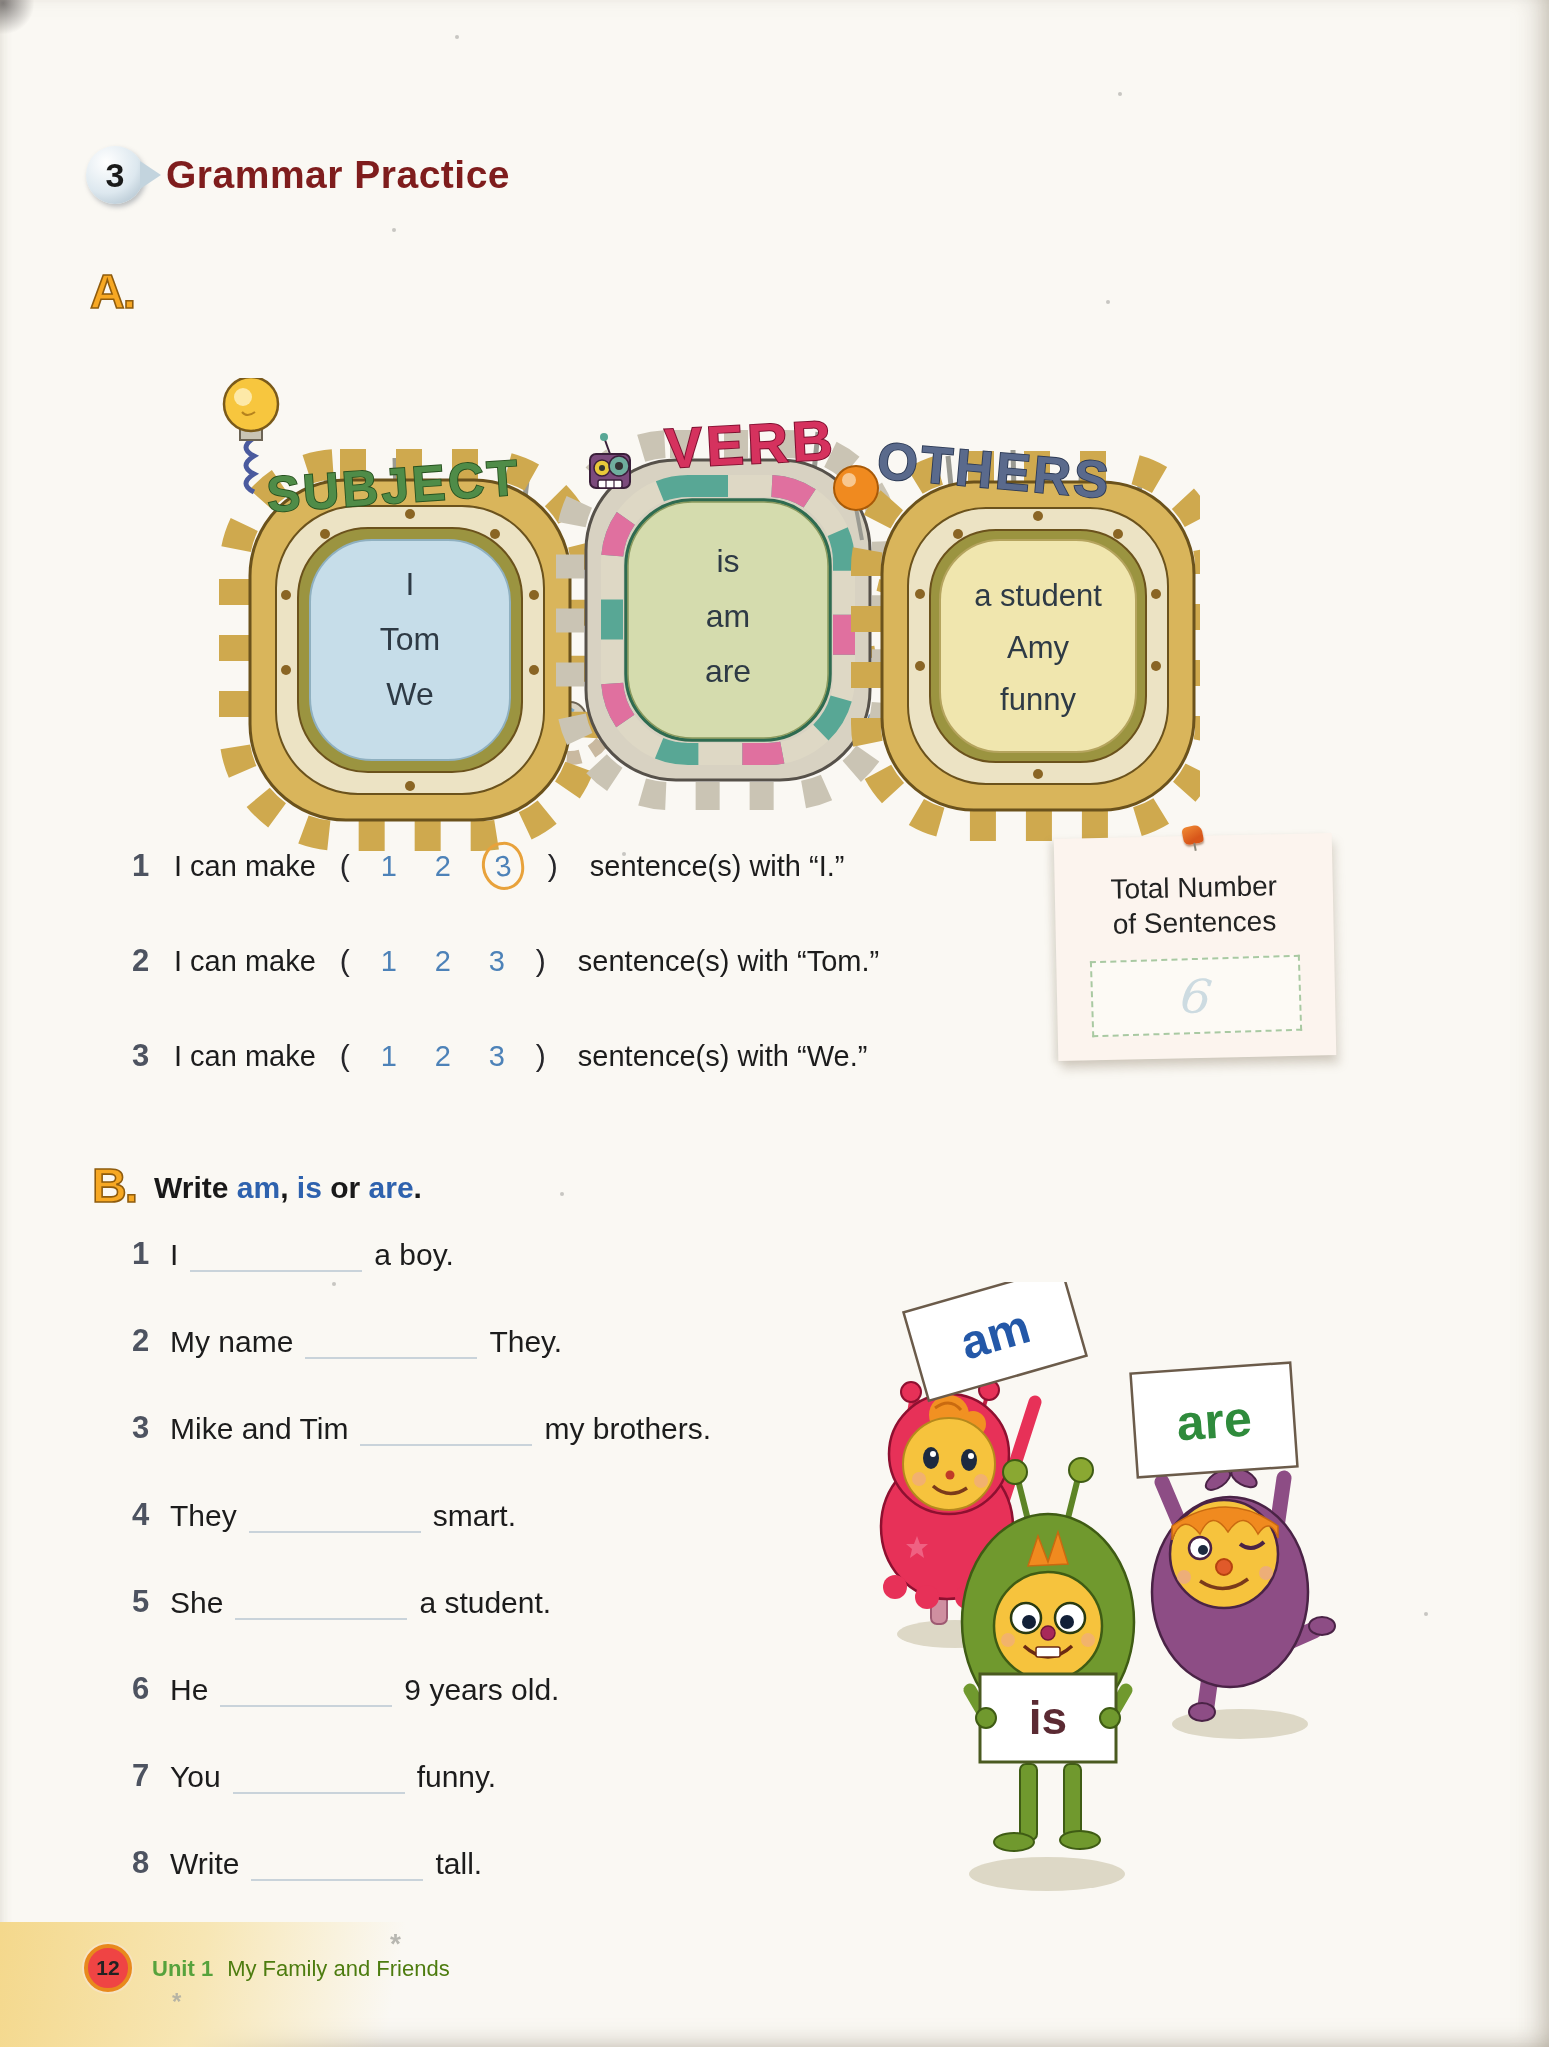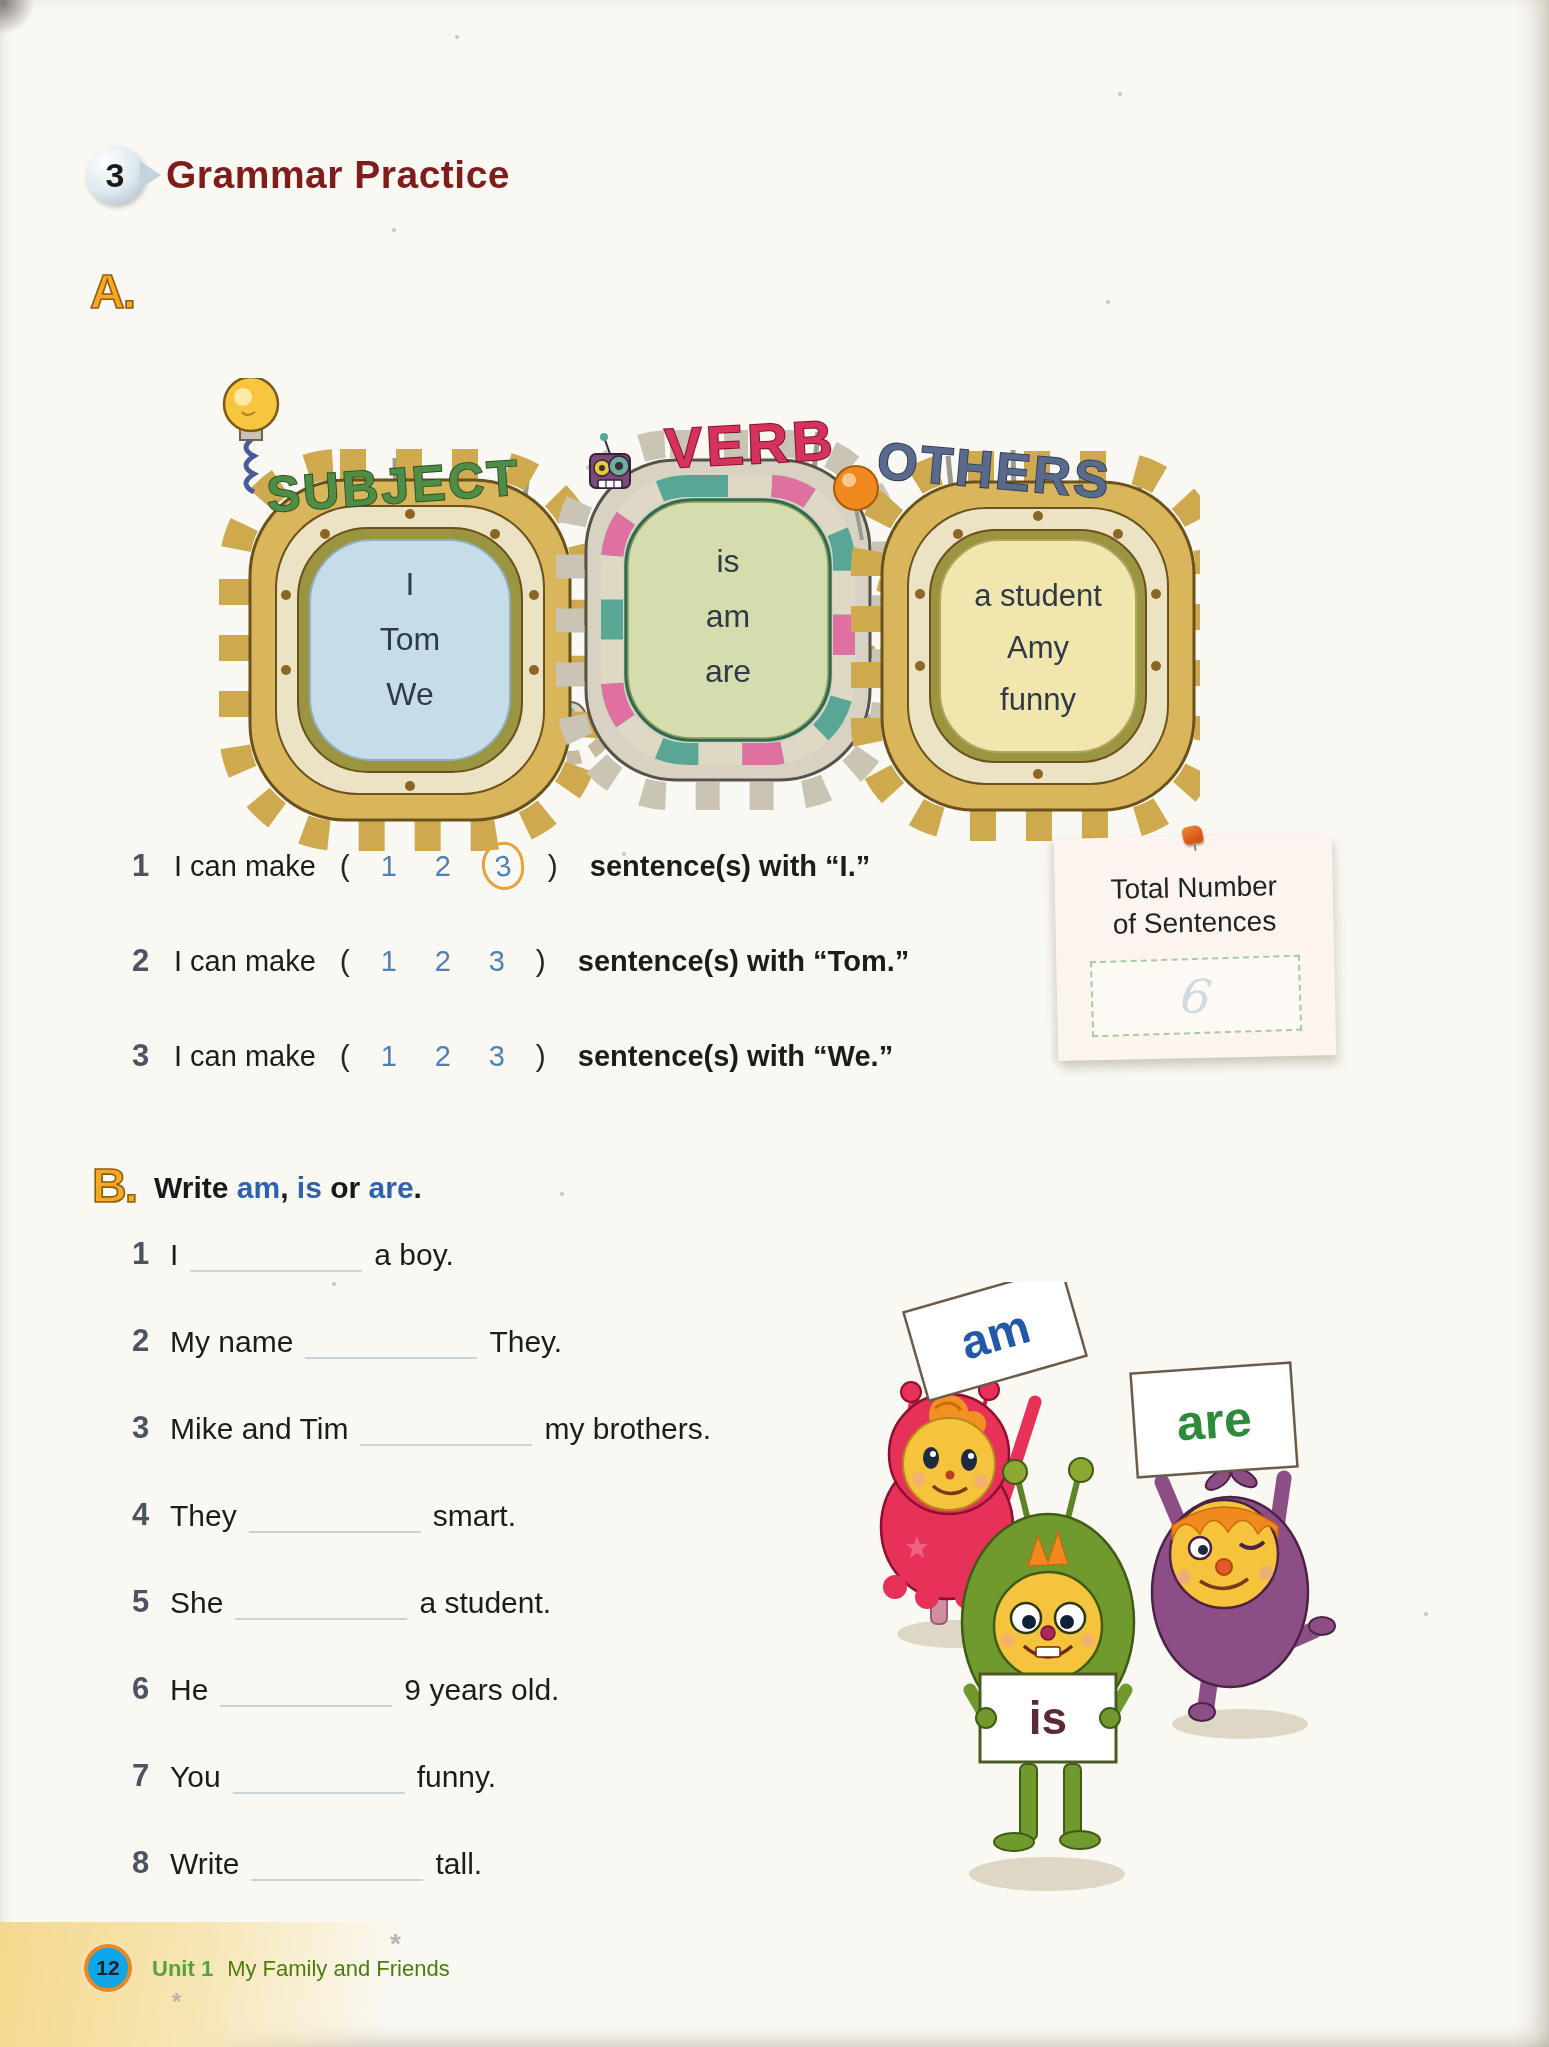--- a/index.html
+++ b/index.html
@@ -36,21 +36,21 @@
 
   
   .list-a{position:absolute;left:132px;top:842px;display:flex;flex-direction:column;gap:47px;}
   .a-row{display:flex;align-items:center;gap:14px;font-size:29px;height:48px;}
   .row-num{font-size:31px;font-weight:bold;color:#4d5360;width:28px;}
   .opt-group{display:flex;align-items:center;gap:24px;margin:0 10px;}
   .paren{font-size:30px;color:#26262a;}
   .opt{color:#4d82b8;width:30px;text-align:center;}
   .opt-circle{width:42px;height:48px;border:3px solid #e8a23b;border-radius:52% 48% 50% 55%;
     display:flex;align-items:center;justify-content:center;transform:rotate(-7deg);box-sizing:border-box;}
-  .a-tail{margin-left:8px;font-weight:bold;}
+  .a-tail{margin-left:8px;}
 
   
   .note-card{position:absolute;left:1056px;top:836px;width:278px;height:222px;
     background:#fcf4ee;transform:rotate(-1.2deg);
     box-shadow:3px 9px 10px rgba(140,125,105,.28),-5px 2px 6px rgba(140,125,105,.18);}
   .pushpin{position:absolute;left:50%;top:-10px;width:20px;height:18px;margin-left:-10px;
     background:linear-gradient(160deg,#f08a33,#d8561a 70%);border-radius:5px 7px 4px 6px;
     transform:rotate(-10deg);box-shadow:0 2px 2px rgba(120,60,20,.5);}
   .pushpin::after{content:"";position:absolute;left:9px;top:17px;width:2px;height:8px;background:#8a8578;}
   .note-text{margin-top:34px;text-align:center;font-size:28px;line-height:1.25;color:#222;}
@@ -68,21 +68,21 @@
     margin:0 12px;}
   
   .gears-svg{position:absolute;left:170px;top:378px;}
   .chars-svg{position:absolute;left:852px;top:1282px;}
   svg text{font-family:"Liberation Sans",sans-serif;}
 
   
   .footer-band{position:absolute;left:0;top:1922px;width:440px;height:125px;
     background:linear-gradient(100deg,#f4d88c 0%,#f7e6b4 45%,rgba(250,245,230,0) 88%);}
   .page-badge{position:absolute;left:84px;top:1944px;width:48px;height:48px;border-radius:50%;
-    background:#0ea5e9;border:4px solid #e8891d;box-sizing:border-box;
+    background:#ef4444;border:4px solid #e8891d;box-sizing:border-box;
     display:flex;align-items:center;justify-content:center;
     font-size:21px;font-weight:bold;color:#222;box-shadow:0 0 0 2px #f6e3c0;}
   .footer-text{position:absolute;left:152px;top:1956px;font-size:22px;display:flex;gap:14px;align-items:baseline;justify-content:center;}
   .unit-label{font-weight:bold;color:#57a23c;}
   .unit-title{color:#4d7c0f;}
   .star{position:absolute;color:#a8a8a2;font-size:28px;font-weight:bold;opacity:.8;}
 </style>
 </head>
 <body>
 

